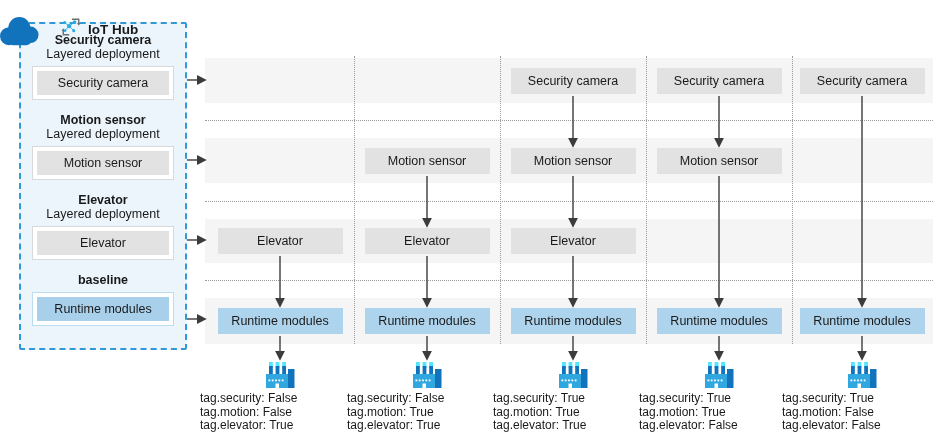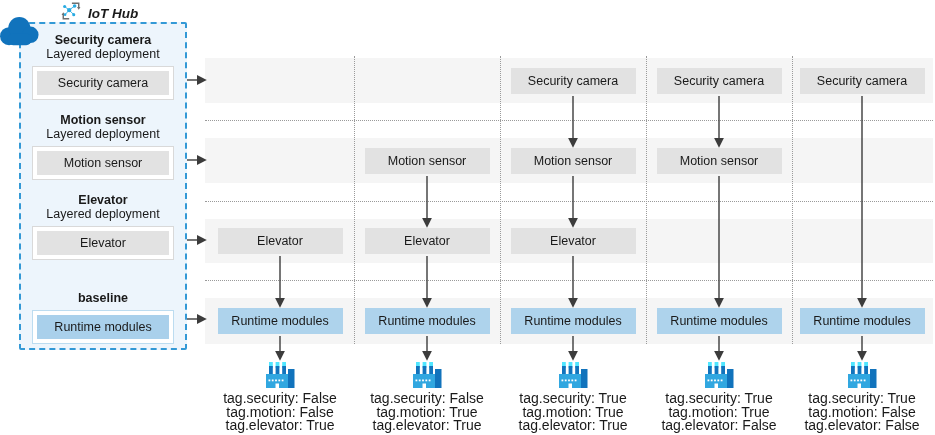--- a/index.html
+++ b/index.html
@@ -18,31 +18,31 @@
   .panel{position:absolute;left:19px;top:22px;width:168px;height:328px;
     border:2px dashed #3399d6;background:#edf5fc;border-radius:2px;z-index:4;box-sizing:border-box;}
   .group{position:absolute;left:0;width:100%;text-align:center;}
   .g-title{font-size:12.5px;font-weight:bold;line-height:14px;}
   .g-sub{font-size:12.5px;line-height:14px;}
   .pbox{margin:5px auto 0;width:132px;background:#fff;border:1px solid #d9d9d9;padding:4px;}
   .pbox .inner{height:24px;line-height:24px;background:#e2e2e2;font-size:12.5px;white-space:nowrap;}
   .pbox.blue{border-color:#bcdcf0;}
   .pbox.blue .inner{background:#a9d0eb;}
   
-  #hub-header{position:absolute;left:60px;top:2px;height:22px;display:flex;align-items:center;z-index:5;font-style:italic;}
+  #hub-header{position:absolute;left:60px;top:18px;height:22px;display:flex;align-items:center;z-index:5;}
   #hub-title{font-size:13.5px;font-weight:bold;margin-left:6px;}
   
   #cloud{position:absolute;left:-2px;top:10px;z-index:6;}
   
   #columns-layer{position:absolute;left:0;top:0;width:935px;height:435px;z-index:4;pointer-events:none;}
   .mbox{position:absolute;width:125px;height:26px;line-height:26px;text-align:center;
     background:#e2e2e2;font-size:12.5px;white-space:nowrap;}
   .mbox.blue{background:#aed3ec;}
   .factory{position:absolute;width:34px;height:28px;display:none;}
-  .tags{position:absolute;width:160px;text-align:center;font-size:14px;line-height:13.5px;}
+  .tags{position:absolute;width:160px;font-size:12px;line-height:13.5px;}
 </style>
 </head>
 <body>
 
 <div id="stage">
 
   <div class="band" style="top:58px;height:45px;"></div>
   <div class="band" style="top:138px;height:45px;"></div>
   <div class="band" style="top:219px;height:44px;"></div>
   <div class="band" style="top:298px;height:46px;"></div>
@@ -96,21 +96,21 @@
         <div class="inner">Motion sensor</div>
       </div>
     </div>
     <div class="group" style="top:169px;">
       <div class="g-title">Elevator</div>
       <div class="g-sub">Layered deployment</div>
       <div class="pbox">
         <div class="inner">Elevator</div>
       </div>
     </div>
-    <div class="group" style="top:249px;margin-top:18px;">
+    <div class="group" style="top:249px;">
       <div class="g-title">baseline</div>
       <div class="pbox blue">
         <div class="inner">Runtime modules</div>
       </div>
     </div>
   </div>
 
   <div id="hub-header">
     <span>
       <svg width="22" height="20" viewBox="0 0 24 22">

